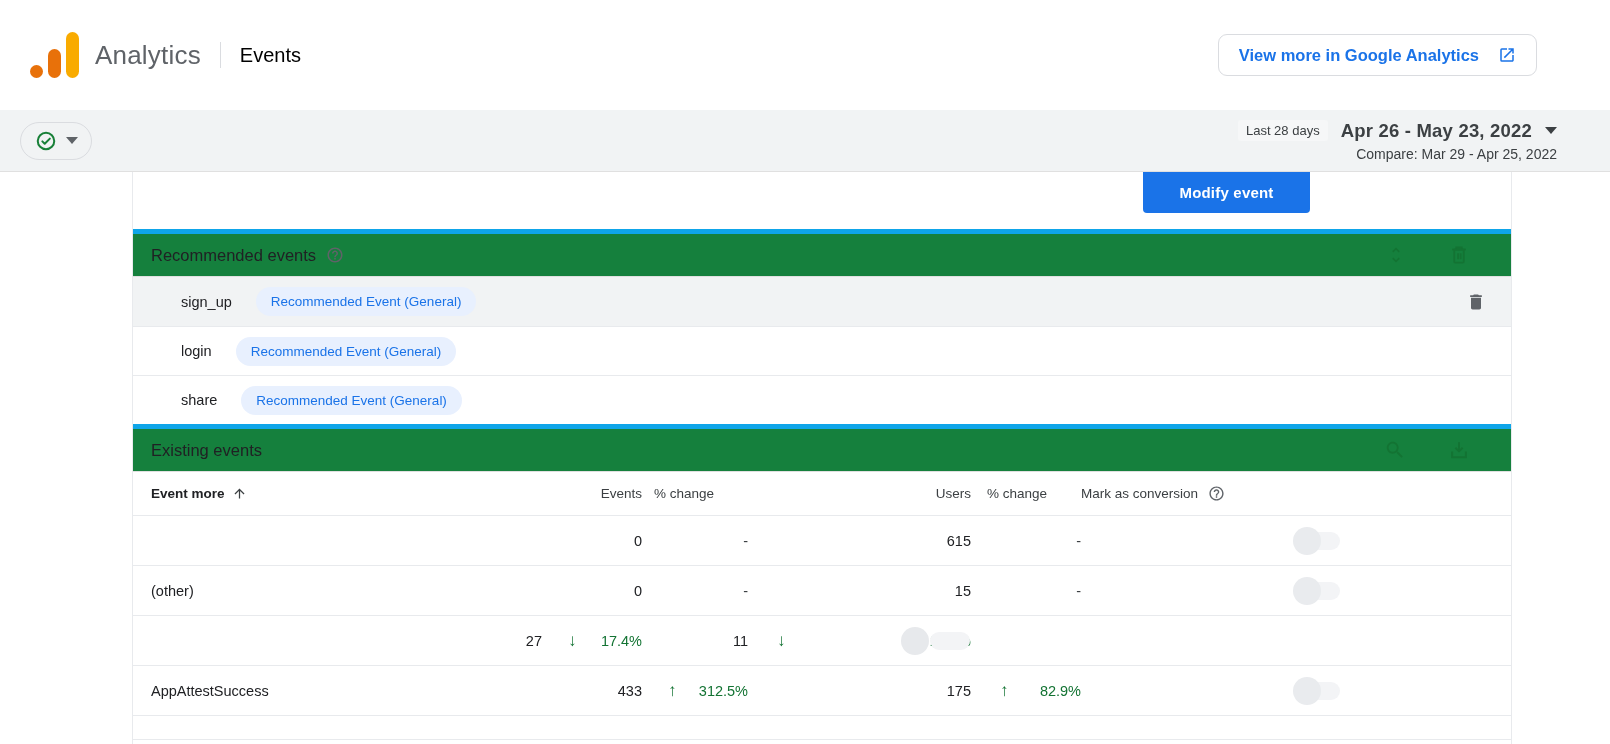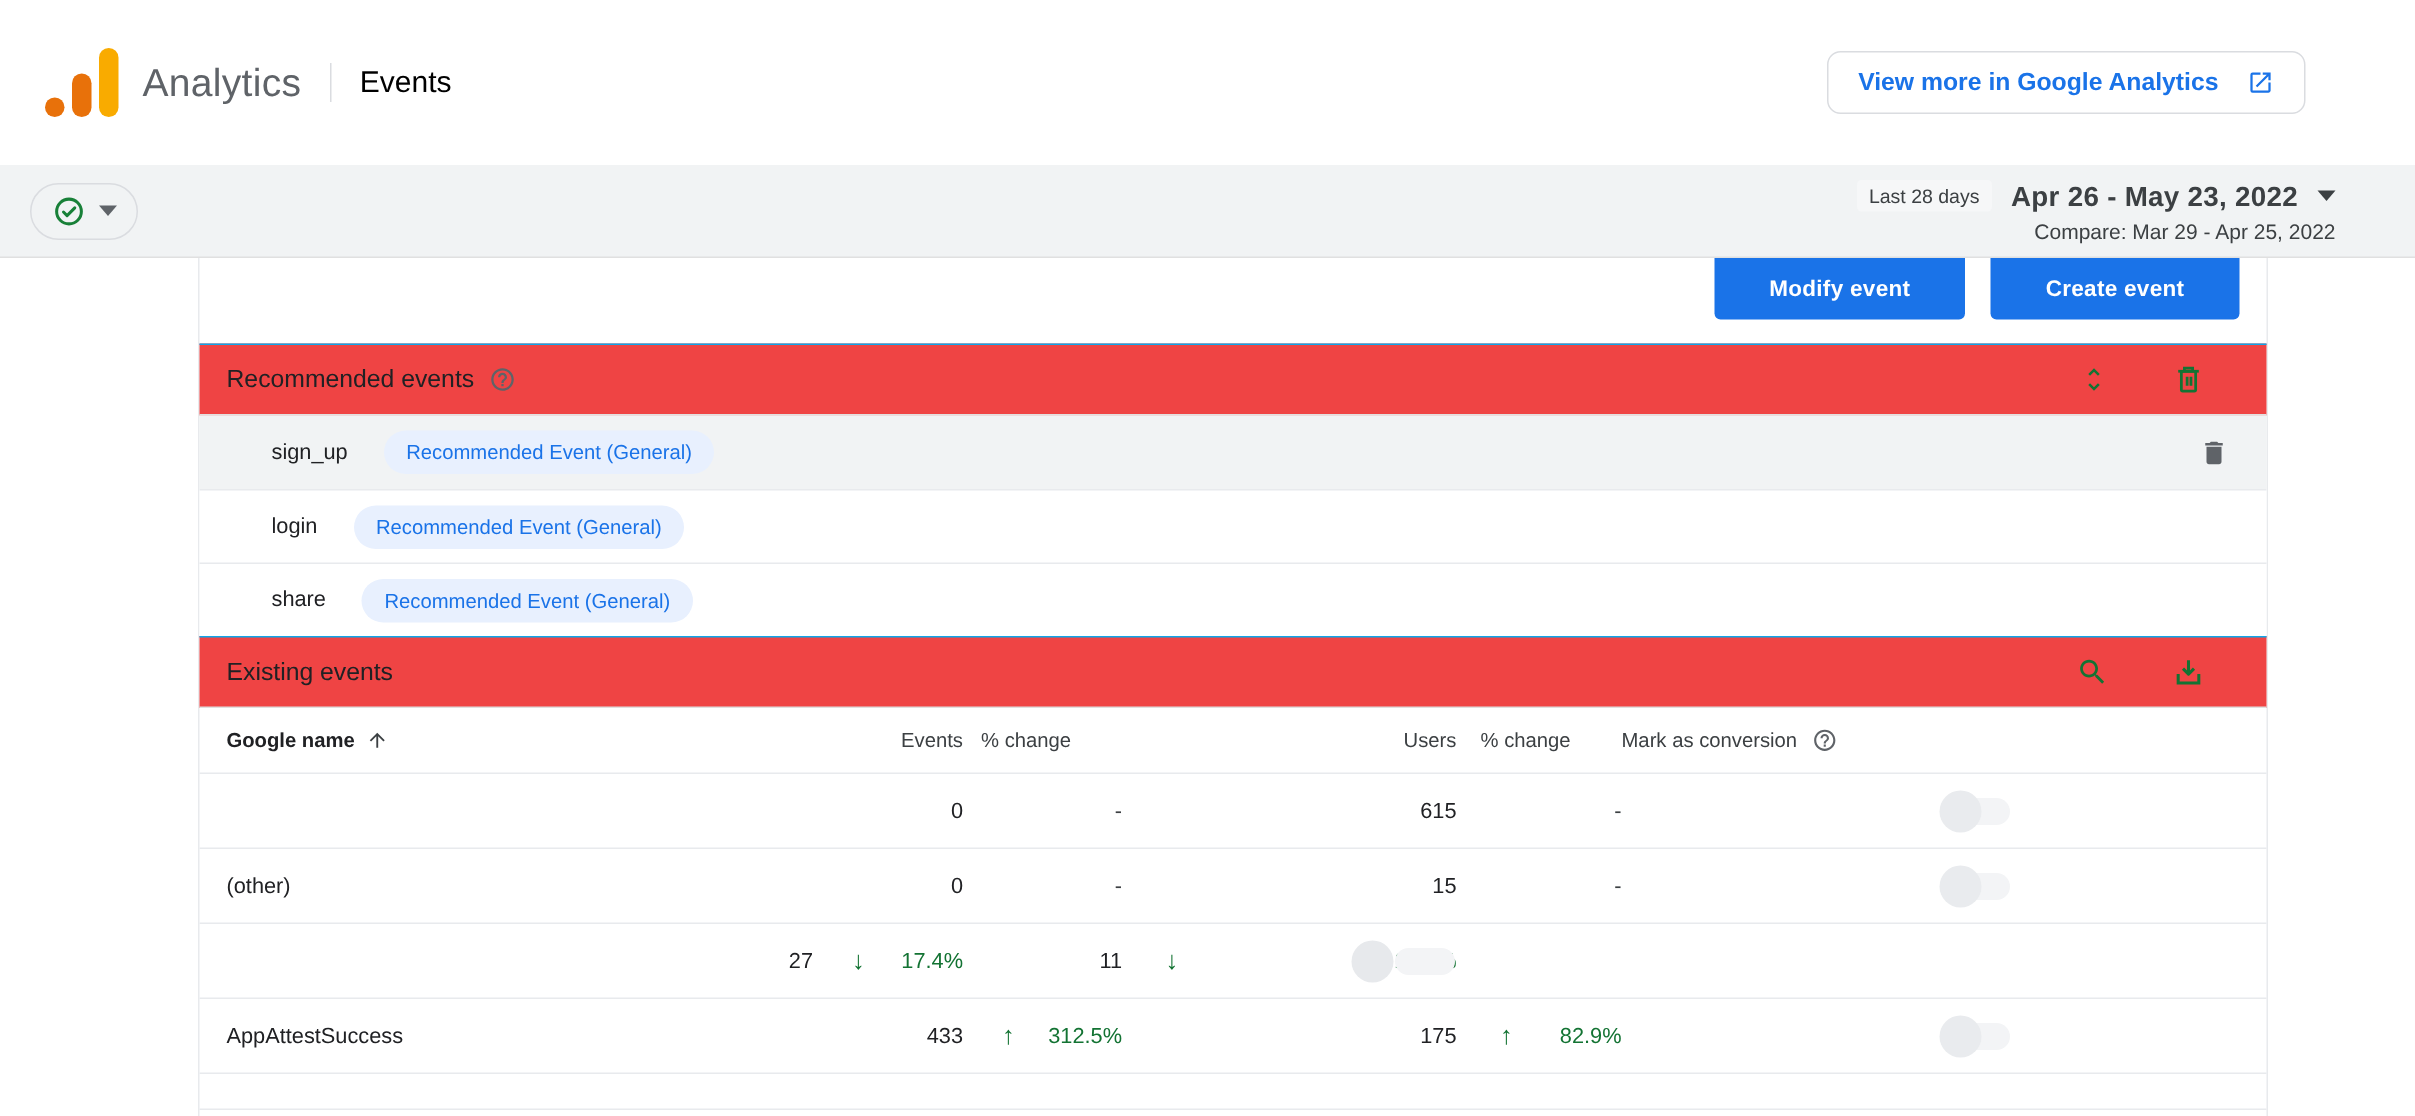--- a/index.html
+++ b/index.html
@@ -40,21 +40,21 @@
     border-left:1px solid #e8eaed; border-right:1px solid #e8eaed; background:#fff; }
 
   .actions-row { height:57px; position:relative; }
   .btn-primary { position:absolute; top:0; height:41px; background:#1a73e8; color:#fff;
     font-size:15px; font-weight:600; font-family:"Liberation Sans",sans-serif;
     border:none; border-radius:0 0 4px 4px; display:flex; align-items:center; justify-content:center;
     cursor:pointer; letter-spacing:.2px; }
   .btn-modify { right:201px; width:167px; }
   .btn-create { right:18px; width:166px; }
 
-  .section-header { height:48px; background:#ef4444; border-top:1px solid #0ea5e9; border-bottom:1px solid #e0e0e0;
+  .section-header { height:48px; background:#15803d; border-top:5px solid #0ea5e9; border-bottom:1px solid #e0e0e0;
     display:flex; align-items:center; padding:0 41px 0 18px; }
   .section-title { font-size:16.5px; color:#202124; }
   .help-icon { margin-left:10px; display:flex; }
   .header-icons { margin-left:auto; display:flex; align-items:center; gap:42px; }
   .icon-btn { background:none; border:none; cursor:pointer; display:flex; padding:0; }
 
   .rec-row { height:49px; display:flex; align-items:center; padding:0 25px 0 48px; background:#fff; }
   .rec-row + .rec-row { border-top:1px solid #e8eaed; }
   .rec-row.selected { background:#f1f3f4; }
   .rec-name { font-size:14.5px; color:#202124; }
@@ -130,21 +130,20 @@
     </div>
     <div class="compare">Compare: Mar 29 - Apr 25, 2022</div>
   </div>
 </div>
 
 <div class="content">
   <div class="card">
 
     <div class="actions-row">
       <button class="btn-primary btn-modify">Modify event</button>
-      <button class="btn-primary btn-create">Create event</button>
     </div>
 
     <div class="section-header">
       <span class="section-title">Recommended events</span>
       <span class="help-icon">
         <svg width="18" height="18" viewBox="0 0 24 24" fill="#5f6368">
             <path d="M11 18h2v-2h-2v2zm1-16C6.48 2 2 6.48 2 12s4.48 10 10 10 10-4.48 10-10S17.52 2 12 2zm0 18c-4.41 0-8-3.59-8-8s3.59-8 8-8 8 3.59 8 8-3.59 8-8 8zm0-14c-2.21 0-4 1.79-4 4h2c0-1.1.9-2 2-2s2 .9 2 2c0 2-3 1.75-3 5h2c0-2.25 3-2.5 3-5 0-2.21-1.79-4-4-4z"></path>
           </svg>
       </span>
       <span class="header-icons">
@@ -195,21 +194,21 @@
               <path d="M12 3.5V13"></path>
               <path d="M8 9.5l4 4 4-4" stroke-linejoin="round"></path>
               <path d="M4.5 13.5V20h15v-6.5"></path>
             </svg>
         </button>
       </span>
     </div>
 
     <div class="t-grid table-header">
       <span class="col-event">
-        <span>Google name</span>
+        <span>Event more</span>
         <span style="display:flex;">
           <svg width="15" height="15" viewBox="0 0 24 24" fill="#3c4043">
               <path d="M4 12l1.41 1.41L11 7.83V20h2V7.83l5.58 5.59L20 12l-8-8-8 8z"></path>
             </svg>
         </span>
       </span>
       <span class="col-num">Events</span>
       <span class="col-change">% change</span>
       <span class="col-num">Users</span>
       <span class="col-change2">% change</span>

